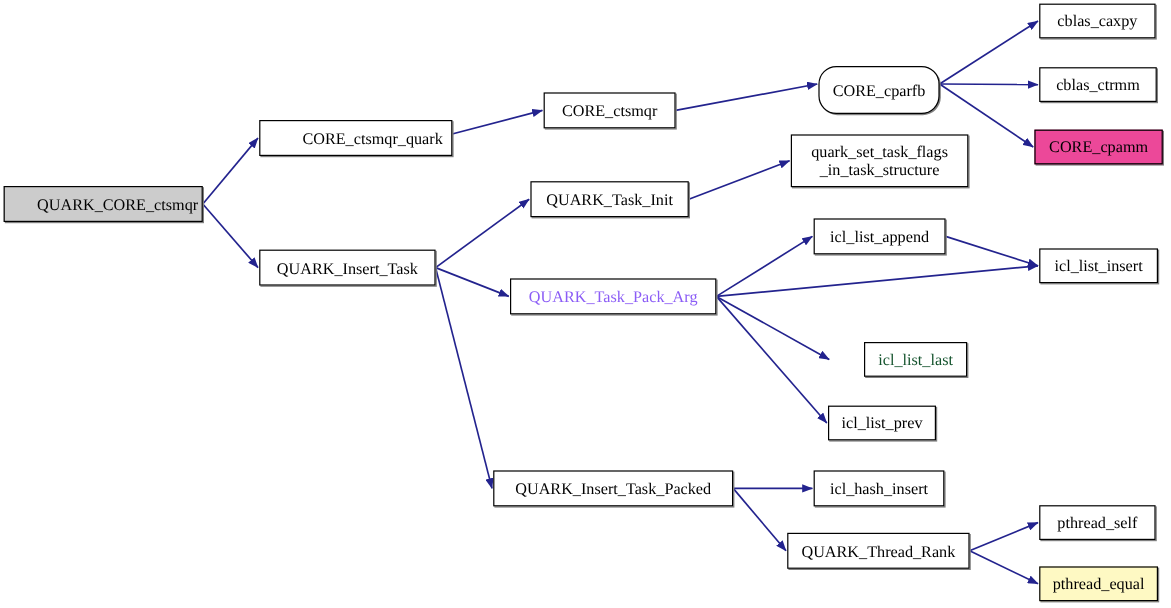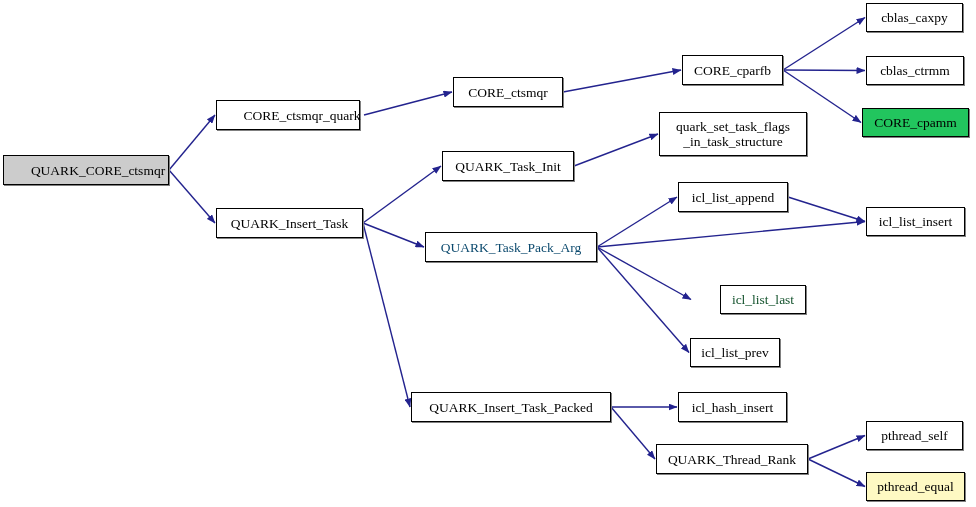--- a/index.html
+++ b/index.html
@@ -73,33 +73,33 @@
       <line x1="783" y1="70" x2="865" y2="17.5" stroke="#23238e" stroke-width="1.4" marker-end="url(#arrowhead)"></line>
       <line x1="783" y1="70" x2="865" y2="70.5" stroke="#23238e" stroke-width="1.4" marker-end="url(#arrowhead)"></line>
       <line x1="783" y1="70" x2="861" y2="122.5" stroke="#23238e" stroke-width="1.4" marker-end="url(#arrowhead)"></line>
       <line x1="788" y1="197" x2="865" y2="221.5" stroke="#23238e" stroke-width="1.4" marker-end="url(#arrowhead)"></line>
       <line x1="611" y1="407" x2="677" y2="407" stroke="#23238e" stroke-width="1.4" marker-end="url(#arrowhead)"></line>
       <line x1="611" y1="407" x2="655" y2="459" stroke="#23238e" stroke-width="1.4" marker-end="url(#arrowhead)"></line>
       <line x1="808" y1="459" x2="865" y2="435.5" stroke="#23238e" stroke-width="1.4" marker-end="url(#arrowhead)"></line>
       <line x1="808" y1="459" x2="865" y2="486.5" stroke="#23238e" stroke-width="1.4" marker-end="url(#arrowhead)"></line>
     </svg>
 <div class="node highlight" style="left: 3px; top: 155px; width: 166px; height: 30px; border-color: rgb(0, 0, 0); background: rgb(204, 204, 204); color: rgb(0, 0, 0); padding-left: 24px;"><span class="node-label">QUARK_CORE_ctsmqr</span></div>
-    <div class="node" style="left: 216px; top: 100px; width: 144px; height: 30px; border-color: rgb(0, 0, 0); background: rgb(255, 255, 255); color: rgb(0, 0, 0); padding-left: 28px;"><span class="node-label">CORE_ctsmqr_quark</span></div>
+    <div class="node" style="left: 216px; top: 100px; width: 161px; height: 30px; border-color: rgb(0, 0, 0); background: rgb(255, 255, 255); color: rgb(0, 0, 0); padding-left: 28px;"><span class="node-label">CORE_ctsmqr_quark</span></div>
     <div class="node" style="left: 216px; top: 208px; width: 147px; height: 30px; border-color: rgb(0, 0, 0); background: rgb(255, 255, 255); color: rgb(0, 0, 0);"><span class="node-label">QUARK_Insert_Task</span></div>
     <div class="node" style="left: 453px; top: 77px; width: 110px; height: 30px; border-color: rgb(0, 0, 0); background: rgb(255, 255, 255); color: rgb(0, 0, 0);"><span class="node-label">CORE_ctsmqr</span></div>
     <div class="node" style="left: 442px; top: 151px; width: 132px; height: 30px; border-color: rgb(0, 0, 0); background: rgb(255, 255, 255); color: rgb(0, 0, 0);"><span class="node-label">QUARK_Task_Init</span></div>
-    <div class="node" style="left: 425px; top: 232px; width: 172px; height: 30px; border-color: rgb(0, 0, 0); background: rgb(255, 255, 255); color: #0c4a6e;"><span class="node-label">QUARK_Task_Pack_Arg</span></div>
+    <div class="node" style="left: 425px; top: 232px; width: 172px; height: 30px; border-color: rgb(0, 0, 0); background: rgb(255, 255, 255); color: #8b5cf6;"><span class="node-label">QUARK_Task_Pack_Arg</span></div>
     <div class="node" style="left: 411px; top: 392px; width: 200px; height: 30px; border-color: rgb(0, 0, 0); background: rgb(255, 255, 255); color: rgb(0, 0, 0);"><span class="node-label">QUARK_Insert_Task_Packed</span></div>
-    <div class="node" style="left: 682px; top: 55px; width: 101px; height: 30px; border-color: rgb(0, 0, 0); background: rgb(255, 255, 255); color: rgb(0, 0, 0);"><span class="node-label">CORE_cparfb</span></div>
+    <div class="node" style="left: 682px; top: 55px; width: 101px; height: 40px; border-color: rgb(0, 0, 0); background: rgb(255, 255, 255); color: rgb(0, 0, 0); border-radius: 15px;"><span class="node-label">CORE_cparfb</span></div>
     <div class="node" style="left: 659px; top: 112px; width: 148px; height: 44px; border-color: rgb(0, 0, 0); background: rgb(255, 255, 255); color: rgb(0, 0, 0);"><span class="node-label">quark_set_task_flags
 _in_task_structure</span></div>
     <div class="node" style="left: 678px; top: 182px; width: 110px; height: 30px; border-color: rgb(0, 0, 0); background: rgb(255, 255, 255); color: rgb(0, 0, 0);"><span class="node-label">icl_list_append</span></div>
     <div class="node" style="left: 720px; top: 285px; width: 86px; height: 29px; border-color: rgb(0, 0, 0); background: rgb(255, 255, 255); color: #14532d;"><span class="node-label">icl_list_last</span></div>
     <div class="node" style="left: 690px; top: 338px; width: 90px; height: 29px; border-color: rgb(0, 0, 0); background: rgb(255, 255, 255); color: rgb(0, 0, 0);"><span class="node-label">icl_list_prev</span></div>
     <div class="node" style="left: 678px; top: 392px; width: 109px; height: 30px; border-color: rgb(0, 0, 0); background: rgb(255, 255, 255); color: rgb(0, 0, 0);"><span class="node-label">icl_hash_insert</span></div>
     <div class="node" style="left: 656px; top: 444px; width: 152px; height: 30px; border-color: rgb(0, 0, 0); background: rgb(255, 255, 255); color: rgb(0, 0, 0);"><span class="node-label">QUARK_Thread_Rank</span></div>
     <div class="node" style="left: 866px; top: 3px; width: 97px; height: 29px; border-color: rgb(0, 0, 0); background: rgb(255, 255, 255); color: rgb(0, 0, 0);"><span class="node-label">cblas_caxpy</span></div>
     <div class="node" style="left: 866px; top: 56px; width: 98px; height: 29px; border-color: rgb(0, 0, 0); background: rgb(255, 255, 255); color: rgb(0, 0, 0);"><span class="node-label">cblas_ctrmm</span></div>
-    <div class="node" style="left: 862px; top: 108px; width: 107px; height: 29px; border-color: rgb(0, 0, 0); background: #22c55e; color: rgb(0, 0, 0);"><span class="node-label">CORE_cpamm</span></div>
+    <div class="node" style="left: 862px; top: 108px; width: 107px; height: 29px; border-color: rgb(0, 0, 0); background: #ec4899; color: rgb(0, 0, 0);"><span class="node-label">CORE_cpamm</span></div>
     <div class="node" style="left: 866px; top: 207px; width: 99px; height: 29px; border-color: rgb(0, 0, 0); background: rgb(255, 255, 255); color: rgb(0, 0, 0);"><span class="node-label">icl_list_insert</span></div>
     <div class="node" style="left: 866px; top: 421px; width: 97px; height: 29px; border-color: rgb(0, 0, 0); background: rgb(255, 255, 255); color: rgb(0, 0, 0);"><span class="node-label">pthread_self</span></div>
     <div class="node" style="left: 866px; top: 472px; width: 99px; height: 29px; border-color: rgb(0, 0, 0); background: #fef9c3; color: rgb(0, 0, 0);"><span class="node-label">pthread_equal</span></div>
   </div>
 
 </body></html>

